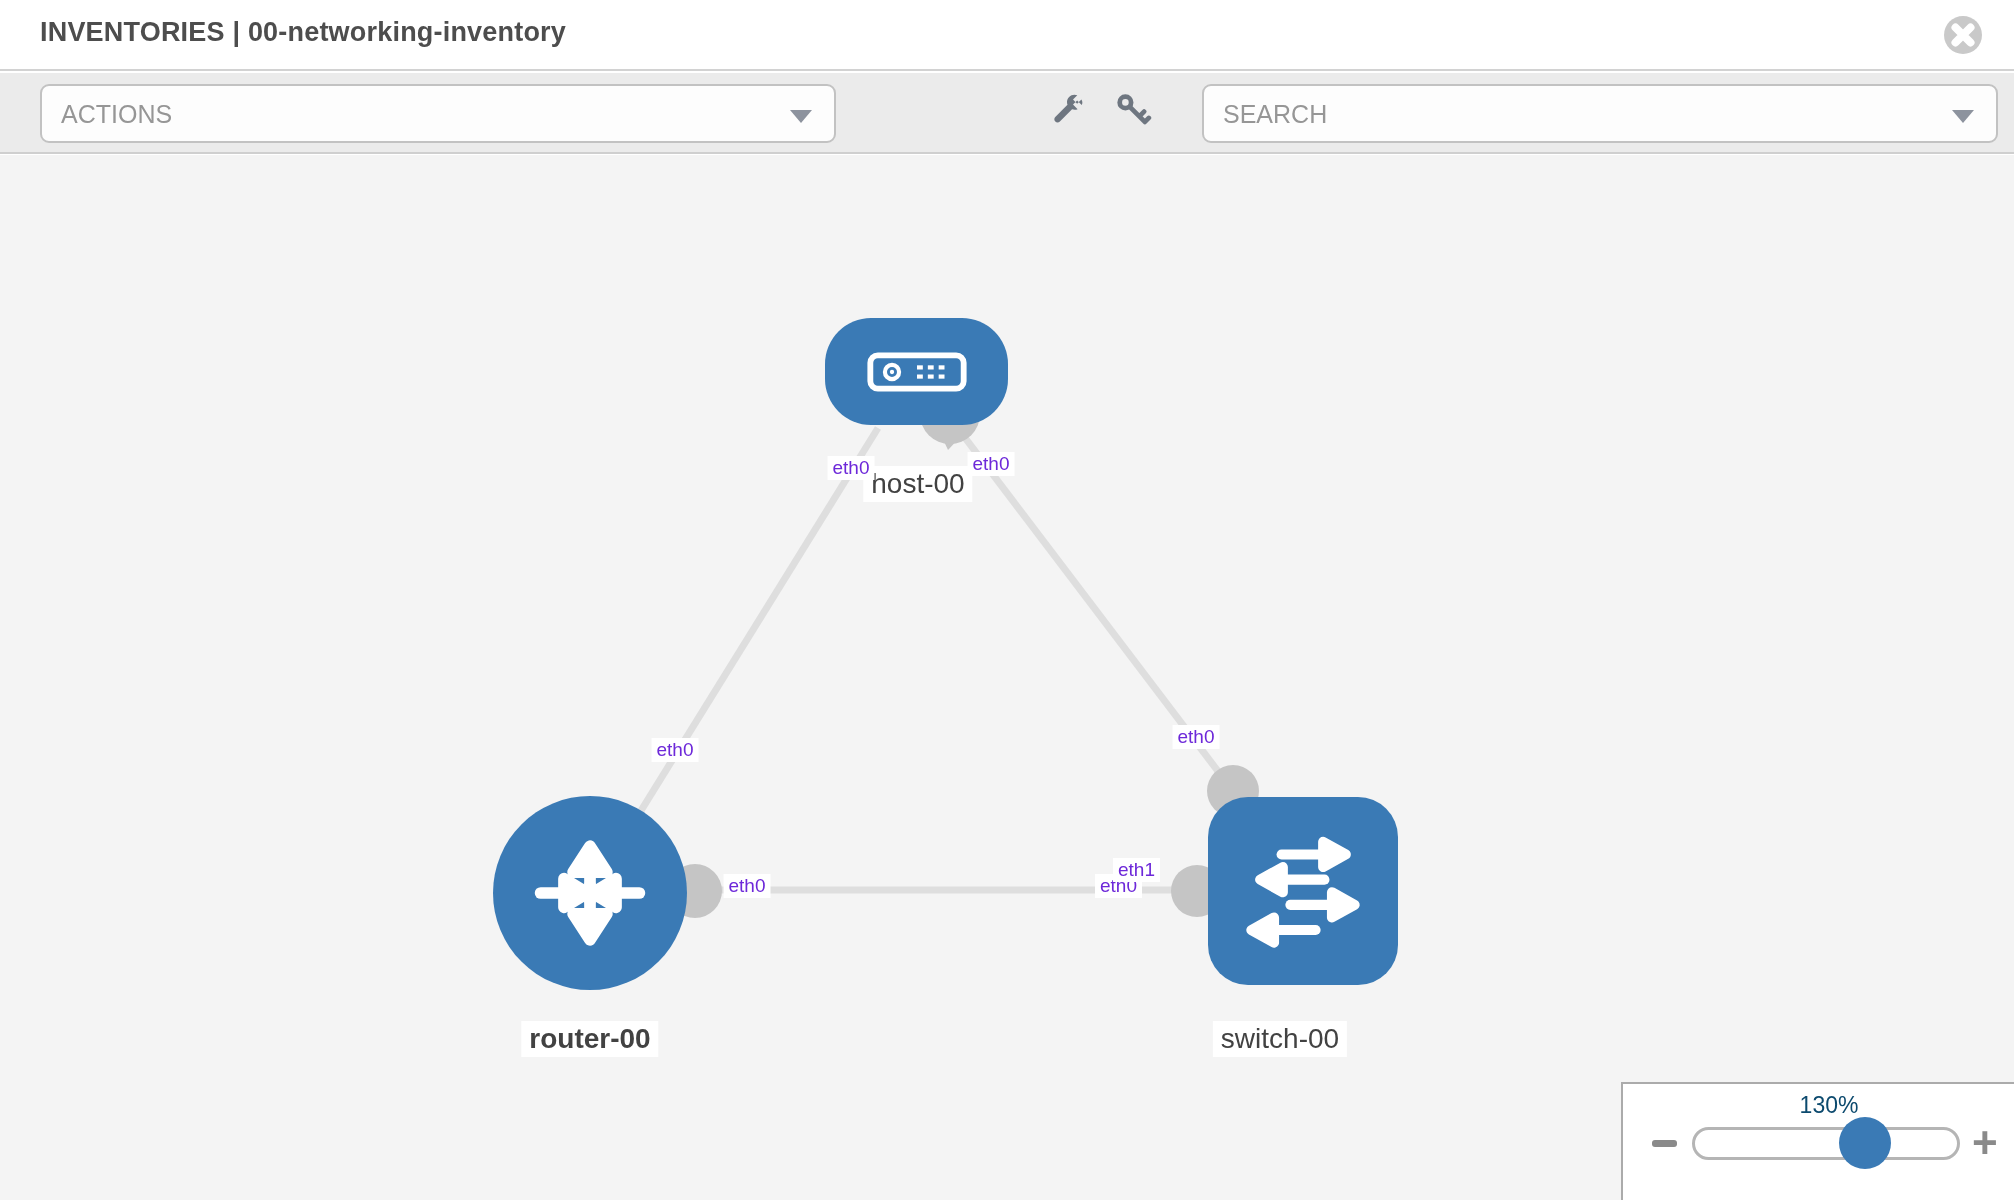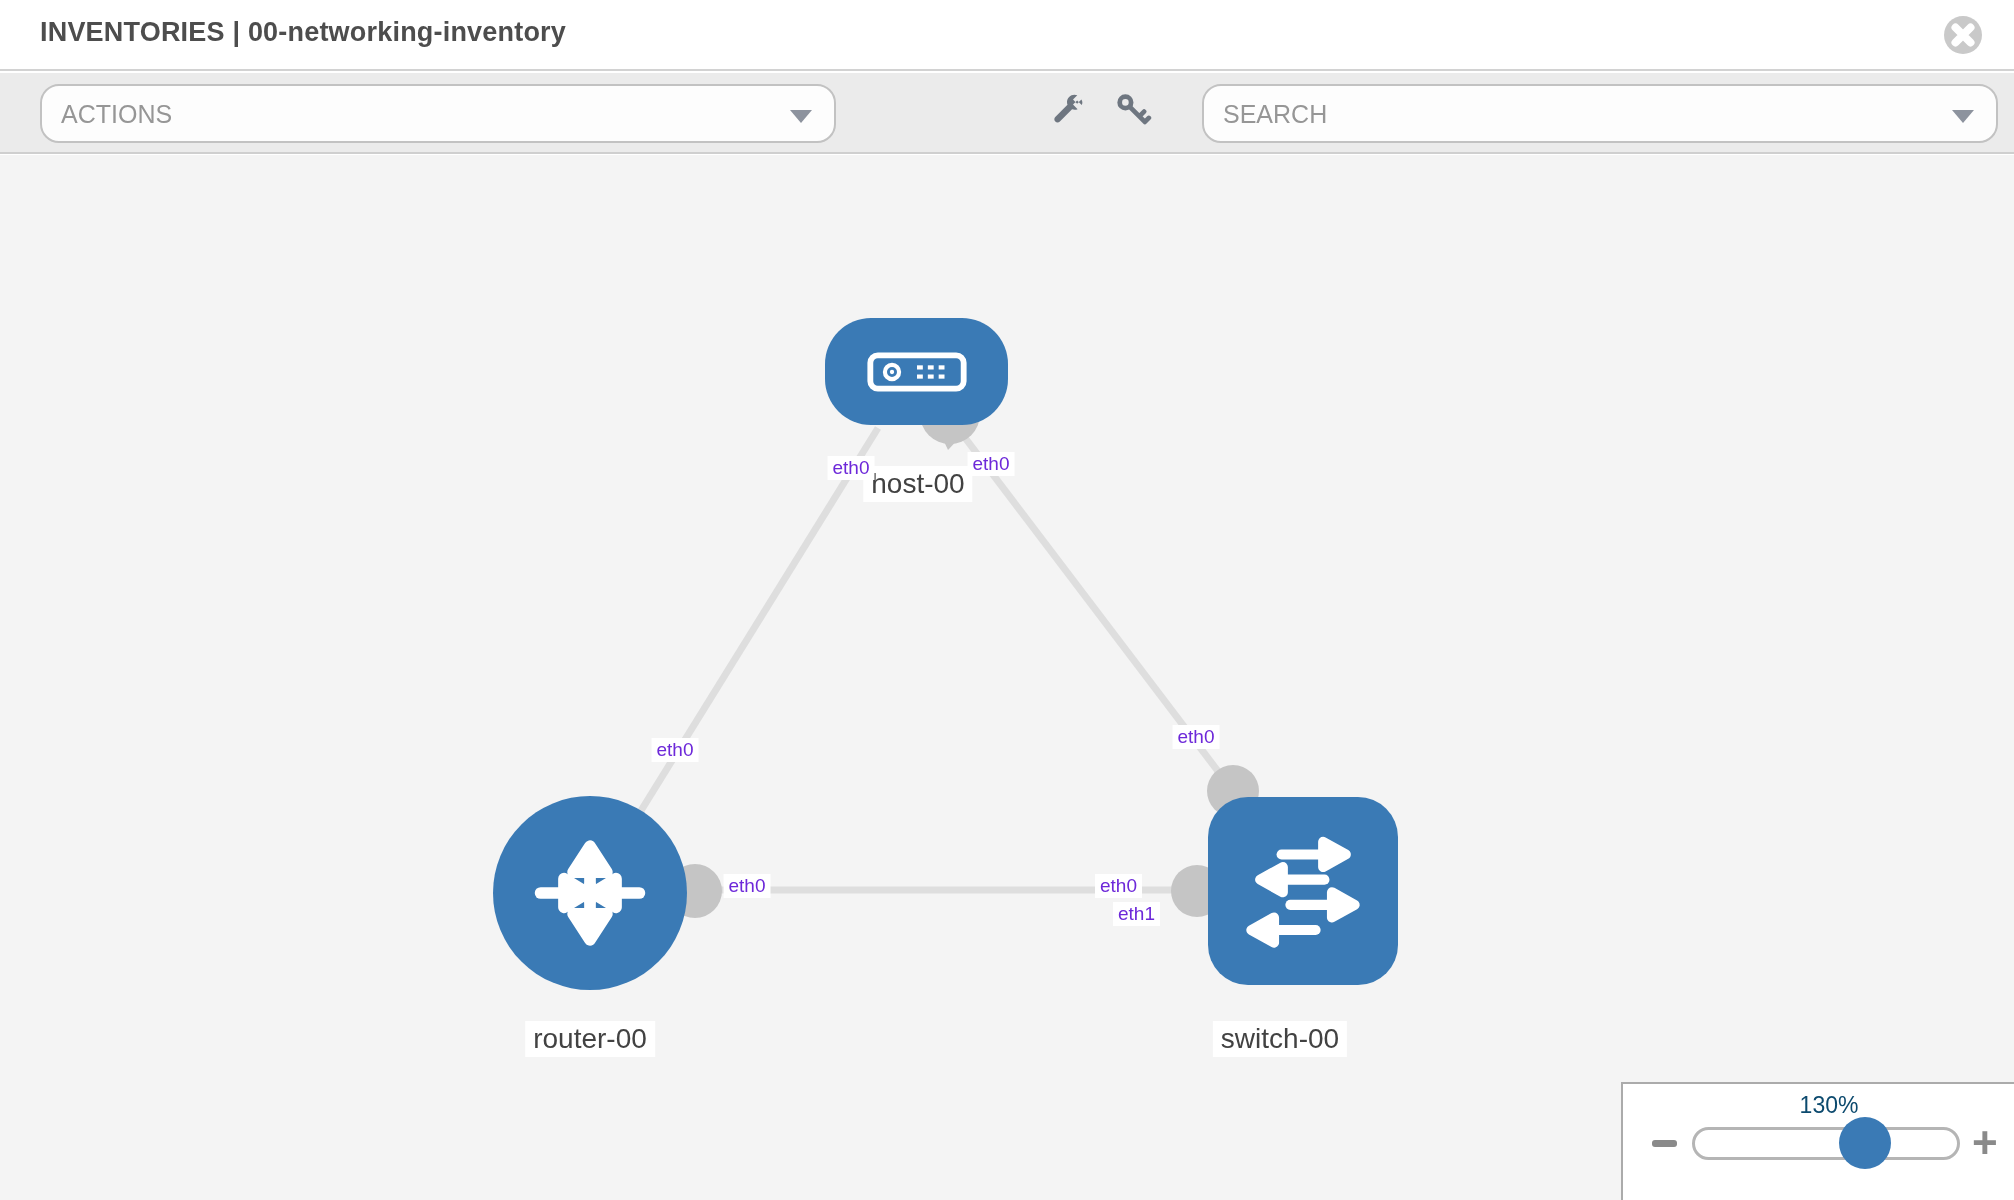--- a/index.html
+++ b/index.html
@@ -10,21 +10,21 @@
   
   .header { position:absolute; left:0; top:0; width:2014px; height:71px; background:#ffffff;
     border-bottom:2px solid #d2d2d2; }
   .header .title { position:absolute; left:40px; top:17px; font-size:27px; font-weight:700; color:#4d4d4d; letter-spacing:.2px; }
   .close-btn { position:absolute; right:29px; top:13px; width:44px; height:44px; cursor:pointer; }
 
   
   .toolbar { position:absolute; left:0; top:73px; width:2014px; height:81px; background:#ebebeb;
     border-bottom:2px solid #cfcfcf; }
   .dropdown { position:absolute; top:11px; height:59px; background:#fdfdfd; border:2px solid #c2c2c2;
-    border-radius:19px; cursor:pointer; }
+    border-radius:9px; cursor:pointer; }
   .dropdown .dd-label { position:absolute; left:19px; top:14px; font-size:25px; color:#969696; }
   .dd-caret { position:absolute; right:22px; top:24px; width:0; height:0;
     border-left:11px solid transparent; border-right:11px solid transparent; border-top:13px solid #8d939e; }
   .tool-icon { position:absolute; top:18px; width:38px; height:38px; cursor:pointer; }
 
   
   .canvas { position:absolute; left:0; top:155px; width:2014px; height:1045px; background:#f4f4f4; }
   .net-svg { position:absolute; left:0; top:0; }
 
   .node { position:absolute; background:#3a7ab5; display:flex; align-items:center; justify-content:center; cursor:pointer; }
@@ -146,30 +146,30 @@
             <polygon points="16,41 34,51 34,31" stroke-linejoin="round"></polygon>
           <line x1="40" y1="61" x2="77" y2="61"></line>
             <polygon points="91,61 73,71 73,51" stroke-linejoin="round"></polygon>
           <line x1="60" y1="81" x2="23" y2="81"></line>
             <polygon points="9,81 27,91 27,71" stroke-linejoin="round"></polygon>
         </g>
       </svg>
     </div>
 
     <div class="node-label" style="left:918px; top:286px;">host-00</div>
-    <div class="node-label" style="left:590px; top:841px;">router-00</div>
+    <div class="node-label" style="left:590px; top:841px;font-weight:bold;">router-00</div>
     <div class="node-label" style="left:1280px; top:841px;">switch-00</div>
 
     <div class="if-label if-center" style="left:675px; top:583px;">eth0</div>
     <div class="if-label if-center" style="left:851px; top:301px;">eth0</div>
     <div class="if-label if-center" style="left:991px; top:297px;">eth0</div>
     <div class="if-label if-center" style="left:1196px; top:570px;">eth0</div>
     <div class="if-label if-center" style="left:747px; top:719px;">eth0</div>
     <div class="if-label" style="left:1095px; top:719px;">eth0</div>
-    <div class="if-label" style="left:1113px; top:747px;">eth1</div>
+    <div class="if-label" style="left:1113px; top:703px;">eth1</div>
 
     <div class="zoom-panel">
       <div class="zoom-level">130%</div>
       <div class="zoom-minus"></div>
       <div class="zoom-track"></div>
       <div class="zoom-thumb"></div>
       <div class="zoom-plus">+</div>
     </div>
 
   </div>

